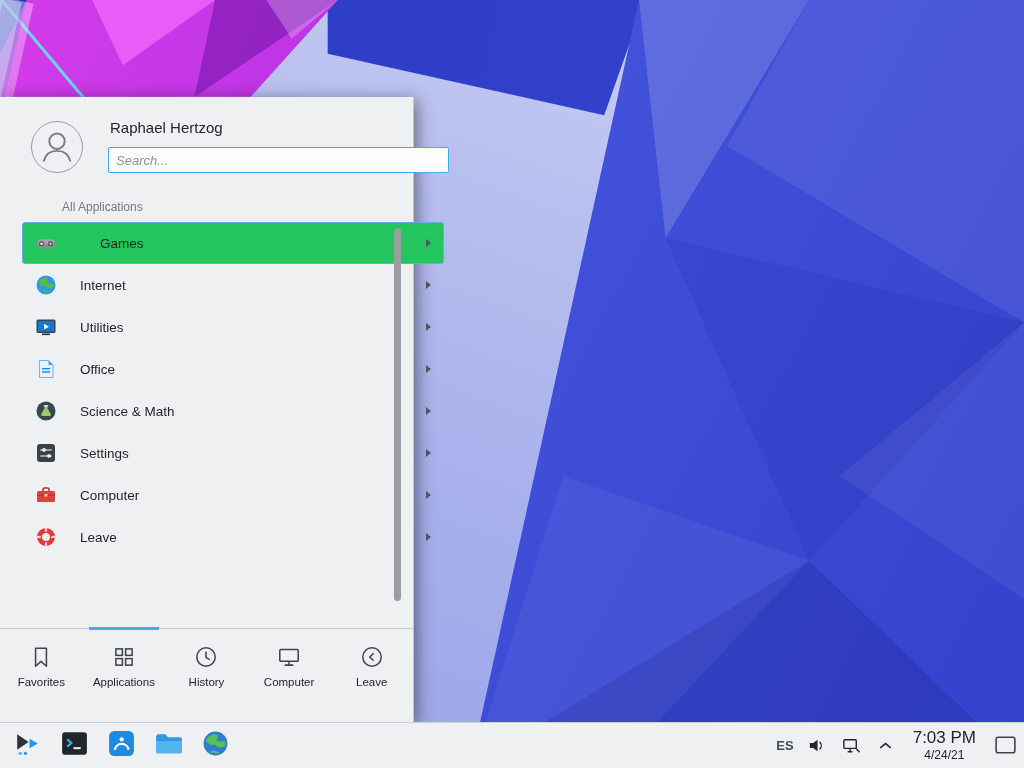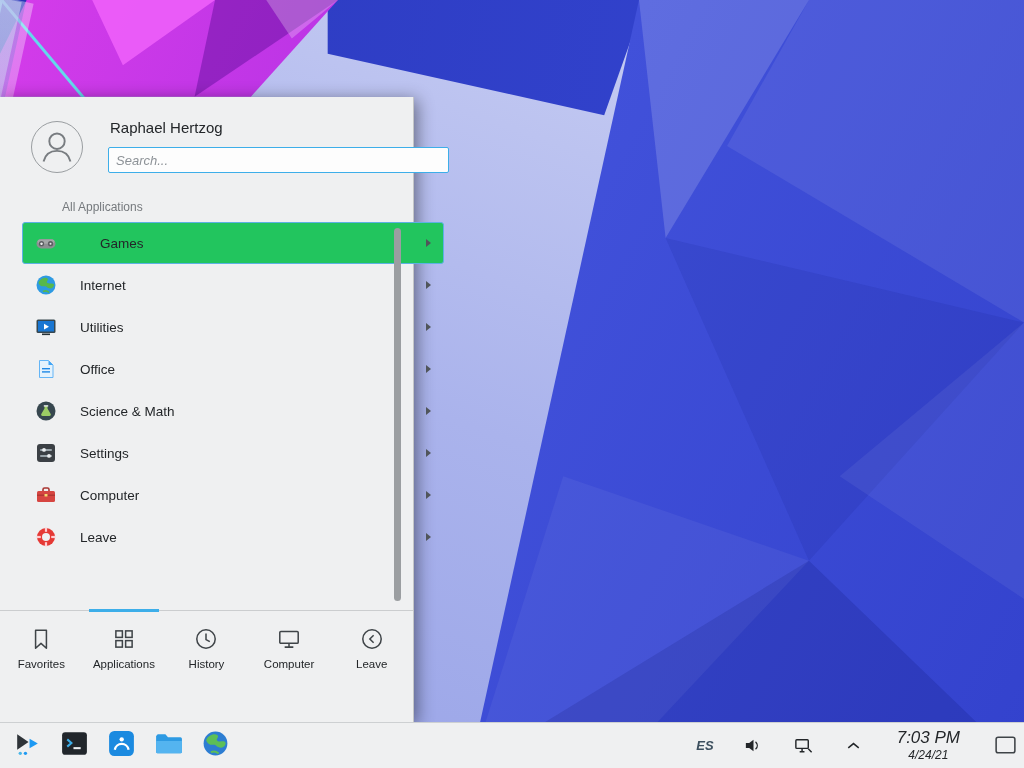--- a/index.html
+++ b/index.html
@@ -46,34 +46,34 @@
               border:1px solid transparent; border-radius:3px; }
   .cat-item.selected { background:#22c55e; border-color:#5db1e4;gap:20px; }
   .cat-icon { width:24px; height:24px; margin-left:11px; flex:none; }
   .cat-icon svg { width:100%; height:100%; display:block; }
   .cat-label { margin-left:22px; font-size:13.5px; color:#232629; }
   .cat-arrow { margin-left:auto; margin-right:12px; width:0; height:0;
                border-left:5px solid #50555a; border-top:4px solid transparent; border-bottom:4px solid transparent; }
 
   .scrollbar { position:absolute; right:12px; top:131px; width:7px; height:373px; background:#9b9ea1; border-radius:3.5px; }
 
-  .menu-footer { position:absolute; left:0; bottom:18px; width:100%; height:94px; border-top:1px solid #cbcdcf; display:flex; }
+  .menu-footer { position:absolute; left:0; bottom:0; width:100%; height:94px; border-top:1px solid #cbcdcf; display:flex; }
   .tab { flex:1; position:relative; display:flex; flex-direction:column; align-items:center; padding-top:15px; gap:6px; }
   .tab.active::before { content:""; position:absolute; top:-2px; left:6px; right:6px; height:3px; background:#3daee9; }
   .tab-icon { width:26px; height:26px; }
   .tab-icon svg { width:100%; height:100%; display:block; }
   .tab-label { font-size:11.5px; color:#232629; }
 
   
   .taskbar { position:absolute; left:0; bottom:0; width:100%; height:46px; background:#eff0f1;
              border-top:1px solid #cdd0d2; display:flex; align-items:center; padding:0 6px; }
   .task-apps { display:flex; align-items:center; gap:13px; padding-left:4px; }
   .task-app { width:34px; height:34px; display:flex; align-items:center; justify-content:center; }
   .task-app svg { width:31px; height:31px; }
-  .tray { margin-left:auto; display:flex; align-items:center; gap:29px;font-style:italic; }
+  .tray { margin-left:auto; display:flex; align-items:center; gap:13px; }
   .kb-layout { font-size:13px; font-weight:700; color:#3c4f5e; }
   .tray-icon { width:21px; height:21px; }
   .tray-icon svg { width:100%; height:100%; display:block; }
   .clock { display:flex; flex-direction:column; align-items:center; color:#232629; margin:0 4px; }
   .clock-time { font-size:17px; line-height:19px; }
   .clock-date { font-size:12px; line-height:16px; }
   .show-desktop { width:25px; height:25px; }
   .show-desktop svg { width:100%; height:100%; display:block; }
 </style>
 </head>

